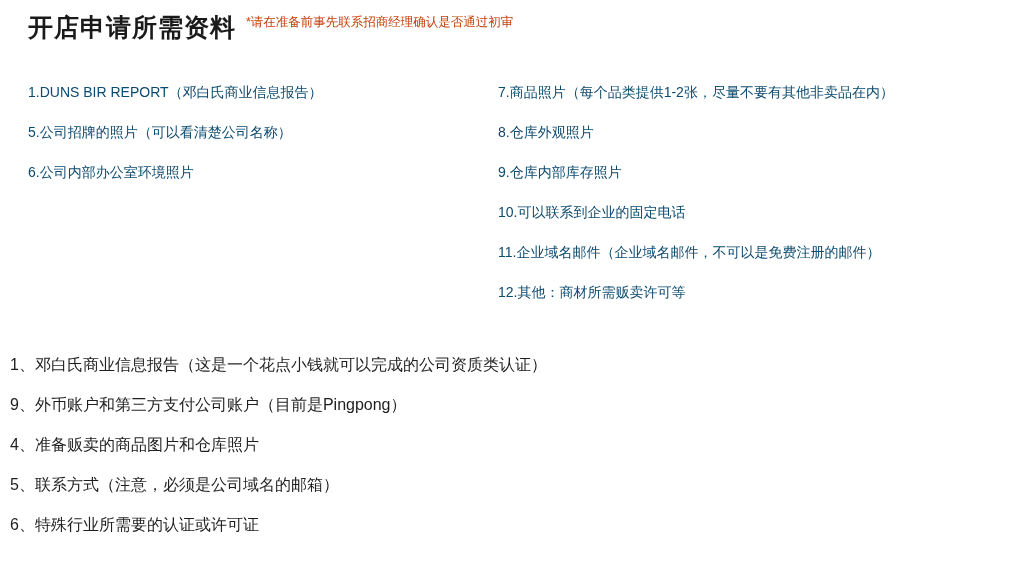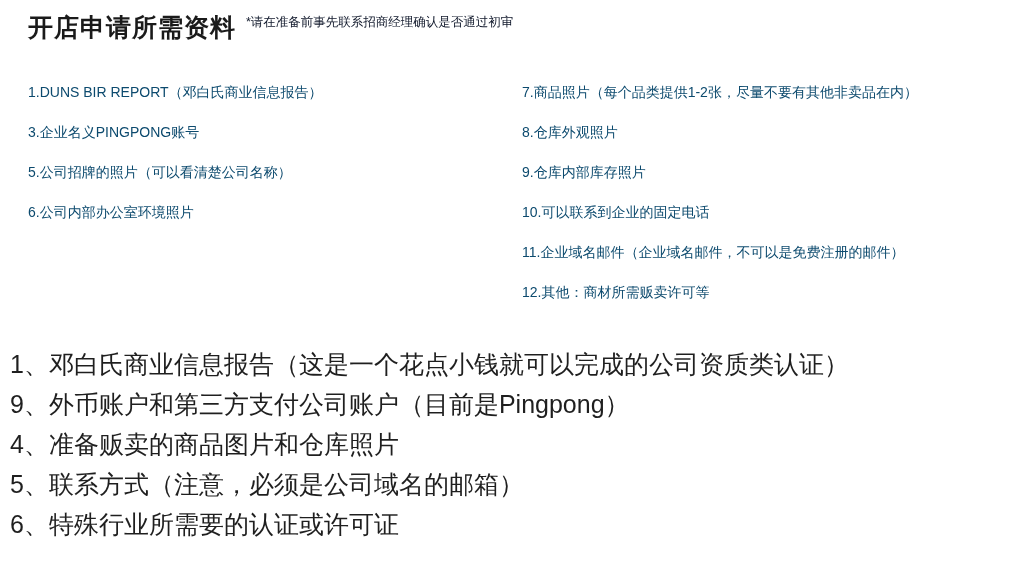--- a/index.html
+++ b/index.html
@@ -30,60 +30,60 @@
   }
   .header-title {
     font-size: 25px;
     font-weight: bold;
     letter-spacing: 1px;
     color: #1a1a1a;
     line-height: 1.1;
   }
   .header-note {
     font-size: 12.5px;
-    color: #0f172a;
+    color: #c2410c;
     margin-left: 10px;
     padding-bottom: 3px;
     white-space: nowrap;
   }
 
   
   .materials {
     position: absolute;
     left: 0;
     top: 72px;
     width: 1011px;
     height: 240px;
   }
   .col {
     position: absolute;
     top: 0;
   }
   .col-left { left: 28px; width: 480px; }
-  .col-right { left: 522px; width: 480px; }
+  .col-right { left: 498px; width: 480px; }
 
   .mat-item {
     font-size: 14px;
     color: #0c4a6e;
     line-height: 1.2;
     height: 40px;
     display: flex;
     align-items: center;
     white-space: nowrap;
   }
 
   
   .summary {
     position: absolute;
     left: 10px;
     top: 345px;
     width: 990px;
   }
   .sum-item {
-    font-size: 25px;
+    font-size: 16px;
     color: #1f1f1f;
     line-height: 1.25;
     height: 40px;
     display: flex;
     align-items: center;
     white-space: nowrap;
   }
 </style>
 </head>
 <body>
@@ -92,21 +92,20 @@
 
   <div class="header">
     <div class="header-title">开店申请所需资料</div>
     <div class="header-note">*请在准备前事先联系招商经理确认是否通过初审</div>
   </div>
 
   <div class="materials">
 
     <div class="col col-left">
       <div class="mat-item">1.DUNS BIR REPORT（邓白氏商业信息报告）</div>
-      <div class="mat-item">3.企业名义PINGPONG账号</div>
       <div class="mat-item">5.公司招牌的照片（可以看清楚公司名称）</div>
       <div class="mat-item">6.公司内部办公室环境照片</div>
     </div>
 
     <div class="col col-right">
       <div class="mat-item">7.商品照片（每个品类提供1-2张，尽量不要有其他非卖品在内）</div>
       <div class="mat-item">8.仓库外观照片</div>
       <div class="mat-item">9.仓库内部库存照片</div>
       <div class="mat-item">10.可以联系到企业的固定电话</div>
       <div class="mat-item">11.企业域名邮件（企业域名邮件，不可以是免费注册的邮件）</div>

